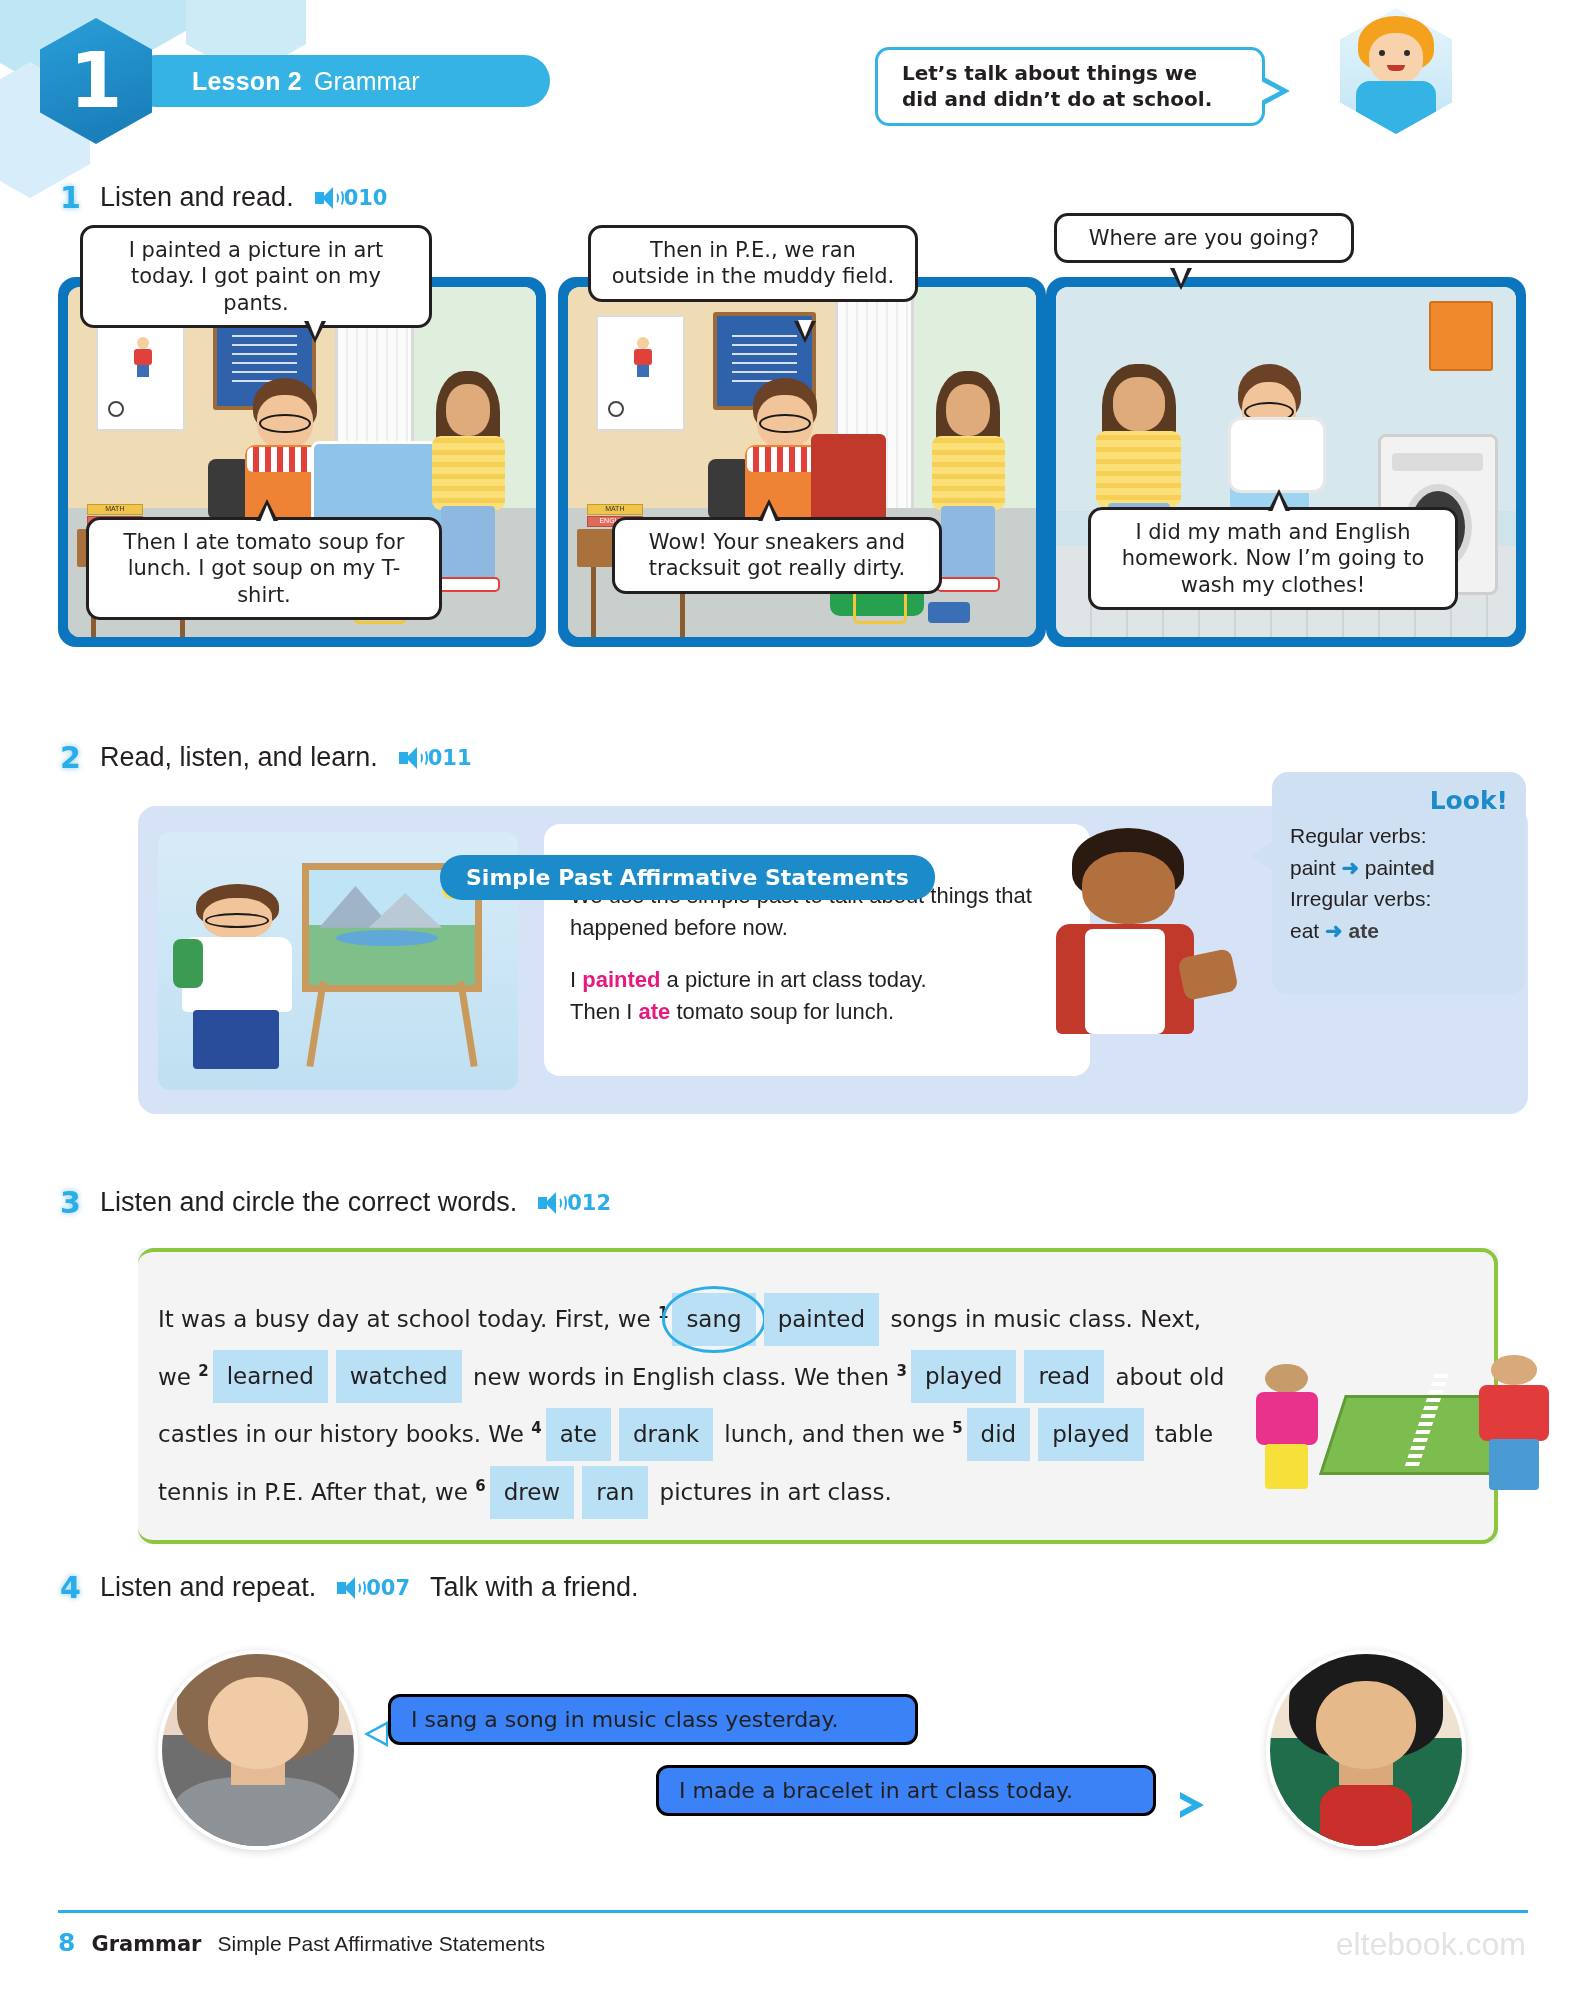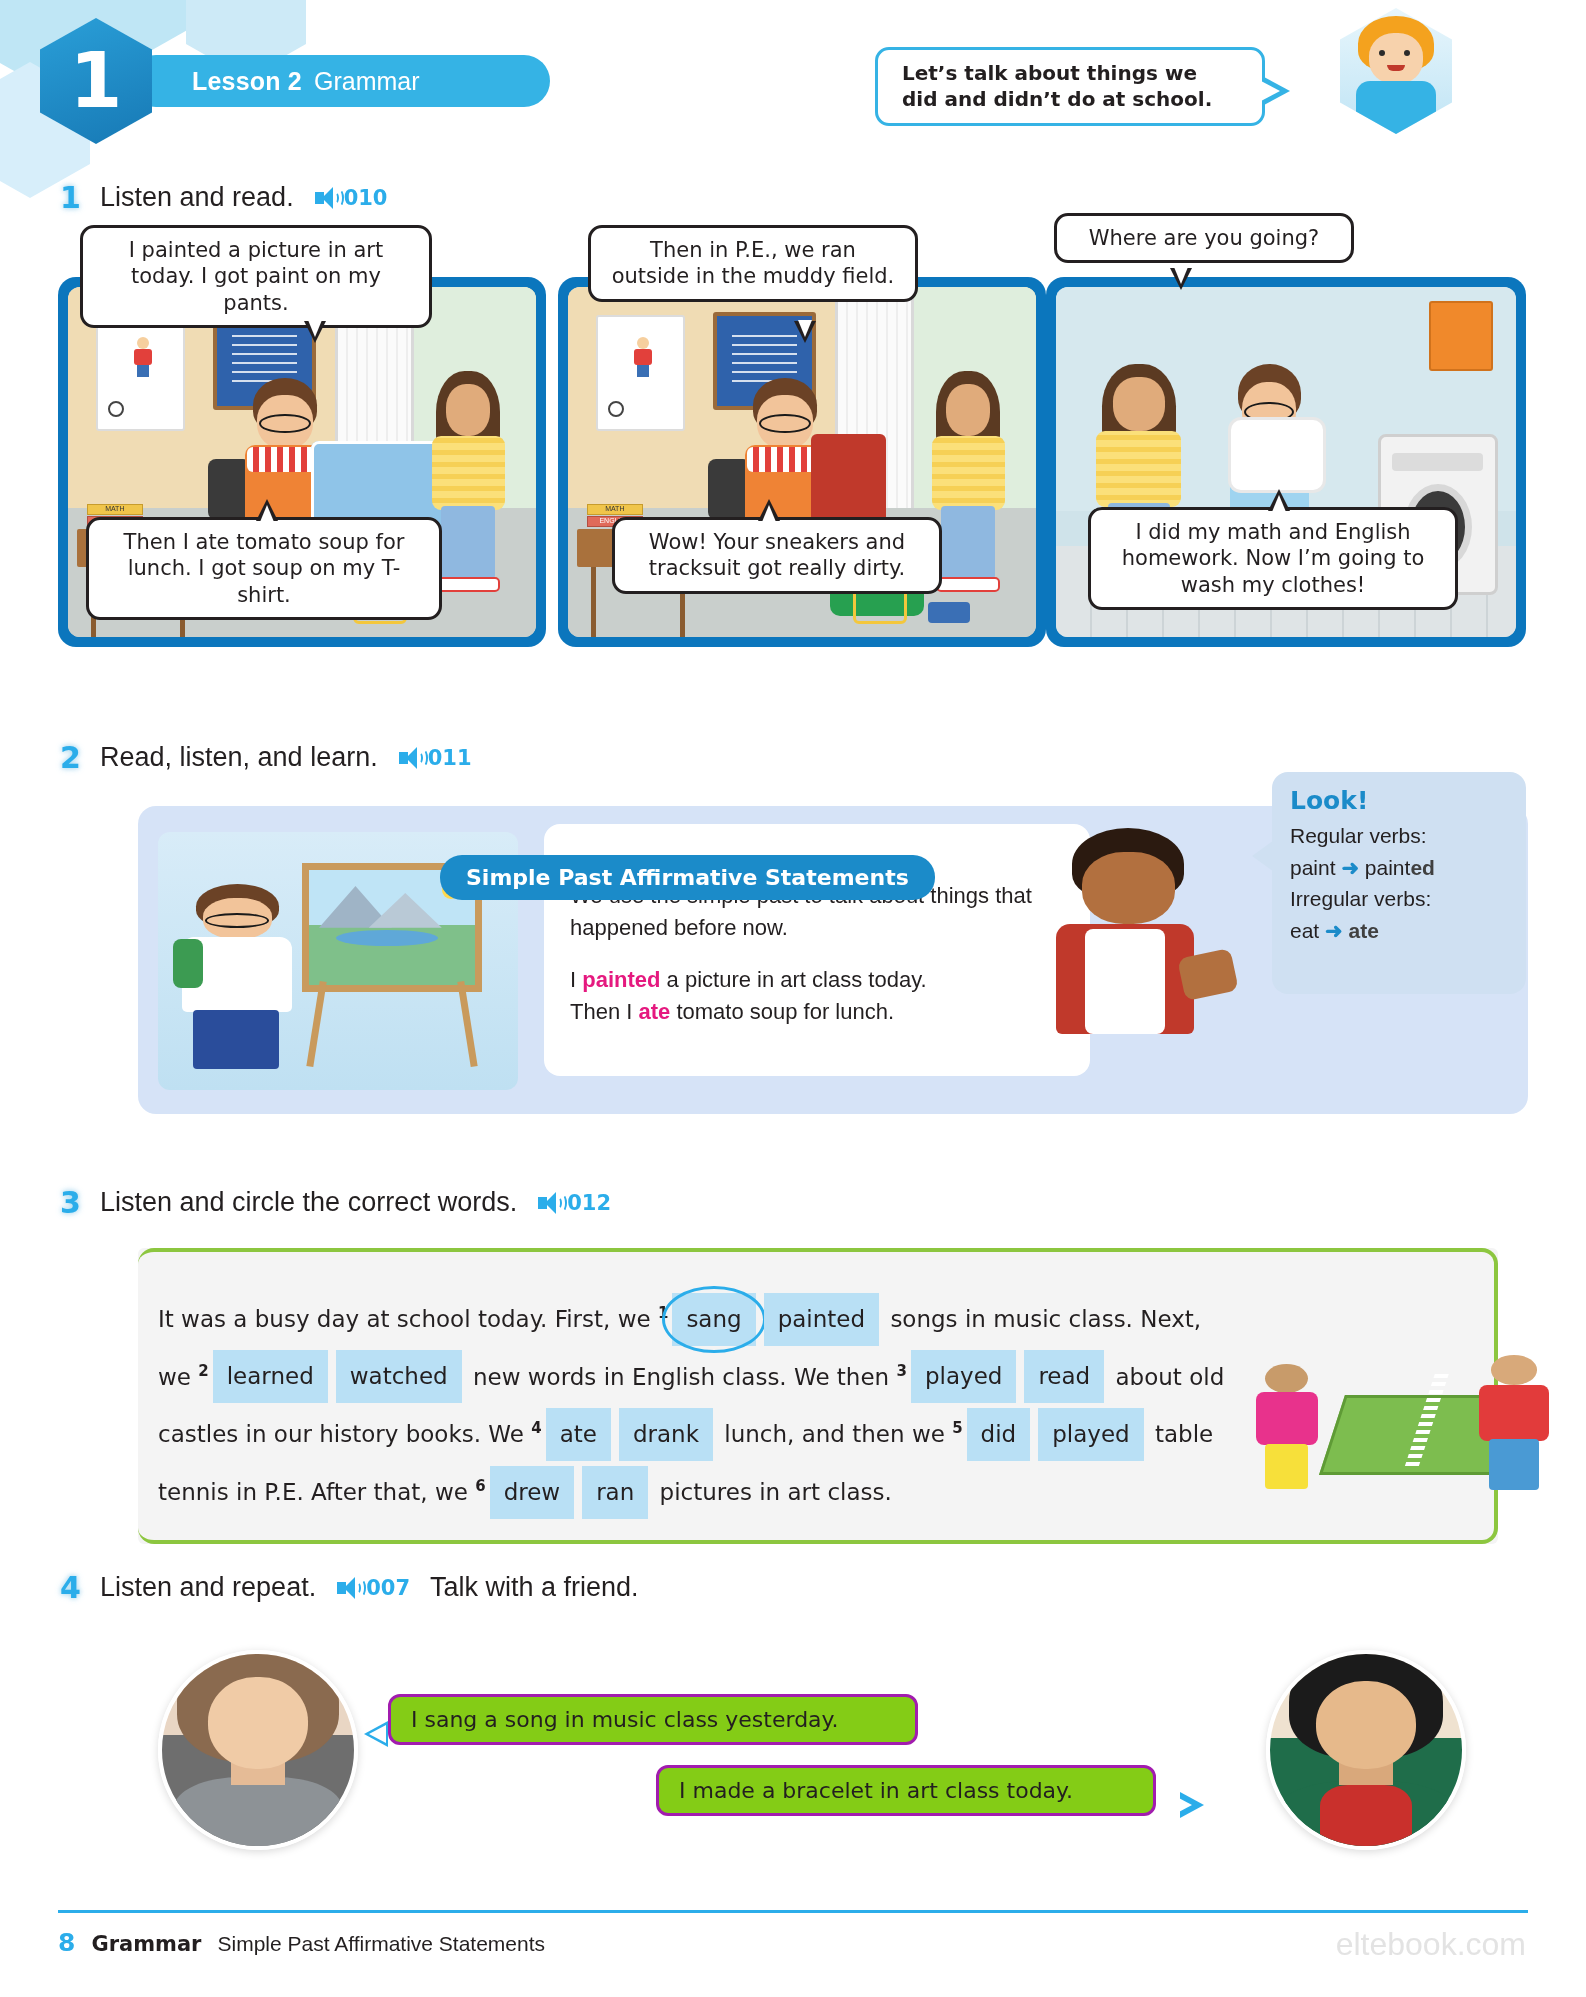--- a/index.html
+++ b/index.html
@@ -283,21 +283,21 @@
   .boy2 .face{position:absolute;left:20%;top:10%;width:58%;height:30%;background:#b2703f;border-radius:45%;}
   .boy2 .shirt{position:absolute;left:4%;top:40%;width:86%;height:46%;background:#c0392b;border-radius:14px 14px 6px 6px;}
   .boy2 .vest{position:absolute;left:22%;top:42%;width:50%;height:44%;background:#fff;border-radius:8px;}
   .boy2 .arm{position:absolute;right:-16%;top:52%;width:34%;height:18%;background:#b2703f;border-radius:10px;transform:rotate(-12deg);}
 
   .look-box {
     position: absolute; left: 1272px; top: 772px; width: 254px; height: 222px;
     background: #cfe0f2; border-radius: 16px; padding: 14px 18px;
   }
   .look-box .look-t { color:#1b8bc9; font-size: 25px; font-weight: bold;
-    font-family:"DejaVu Sans", sans-serif; margin-bottom: 5px; }
+    font-family:"DejaVu Sans", sans-serif; margin-bottom: 5px; text-align: right; }
   .look-box p { font-size: 21px; color: #231f20; line-height: 1.5; }
   .look-box .hl { color:#404040; font-weight: bold; }
   .look-box .arw { color:#1b8bc9; font-weight: bold; }
   .look-tail {
     position:absolute; left: 1252px; top: 840px; width: 0; height: 0;
     border-top: 16px solid transparent; border-bottom: 16px solid transparent;
     border-right: 22px solid #cfe0f2;
   }
 
   
@@ -358,21 +358,21 @@
     background: linear-gradient(180deg,#efe2d0 0 44%, #1f6d4a 44% 100%);
     box-shadow: 0 2px 8px rgba(0,0,0,.15);
   }
   .photo-r .hair{position:absolute;left:10%;top:-4%;width:80%;height:58%;background:#1b1b1b;border-radius:50% 50% 38% 38%;}
   .photo-r .face{position:absolute;left:24%;top:14%;width:52%;height:46%;background:#e6b98b;border-radius:48%;}
   .photo-r .neck{position:absolute;left:36%;top:54%;width:28%;height:14%;background:#d9a87b;}
   .photo-r .shirt{position:absolute;left:4%;top:66%;width:92%;height:38%;background:#1f6d4a;border-radius:40% 40% 0 0;}
   .photo-r .stripe{position:absolute;left:26%;top:68%;width:48%;height:36%;background:#c9302c;border-radius:30% 30% 0 0;}
 
   .dlg {
-    position: absolute; background: #84cc16; border: 3px solid #a21caf;
+    position: absolute; background: #3b82f6; border: 3px solid #000000;
     border-radius: 12px; padding: 10px 20px;
   }
   .dlg p { font-size: 22px; color:#231f20; font-family:"DejaVu Sans", sans-serif; }
   .dlg-tail-l {
     position:absolute; width:0;height:0;
     border-top: 13px solid transparent; border-bottom: 13px solid transparent;
     border-right: 24px solid #2badea;
   }
   .dlg-tail-l::after{
     content:""; position:absolute; left: 5px; top:-9px;

